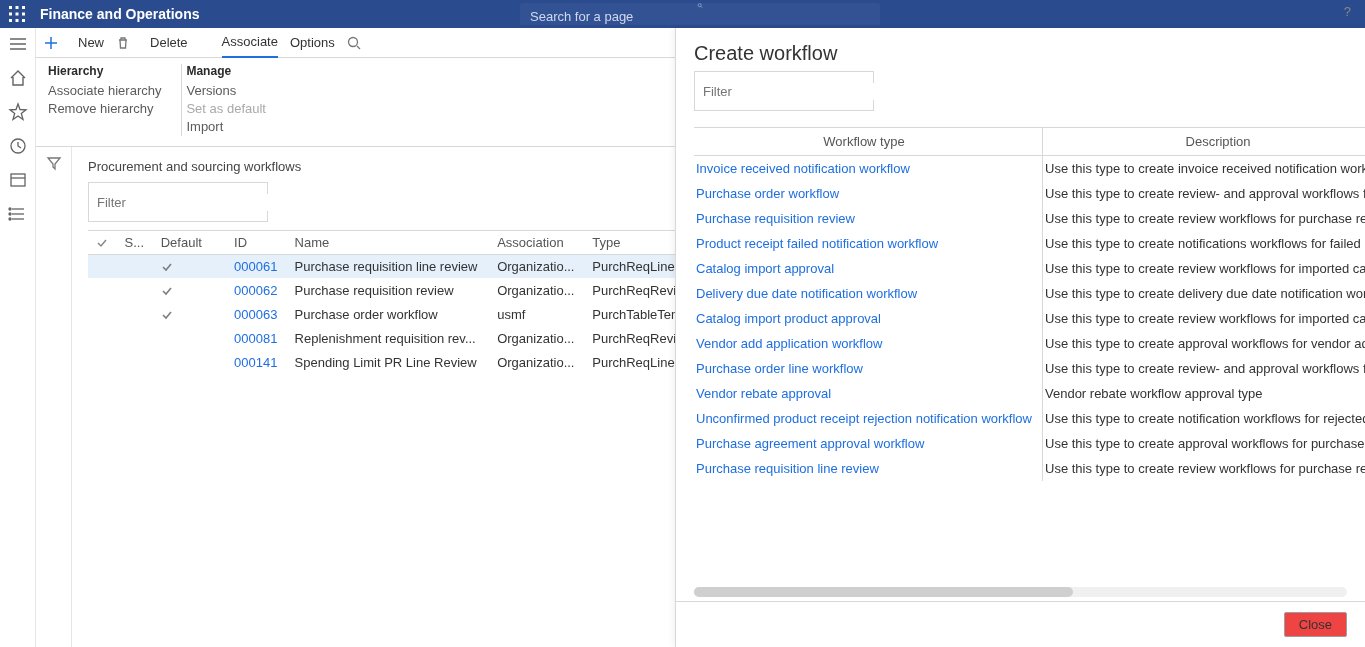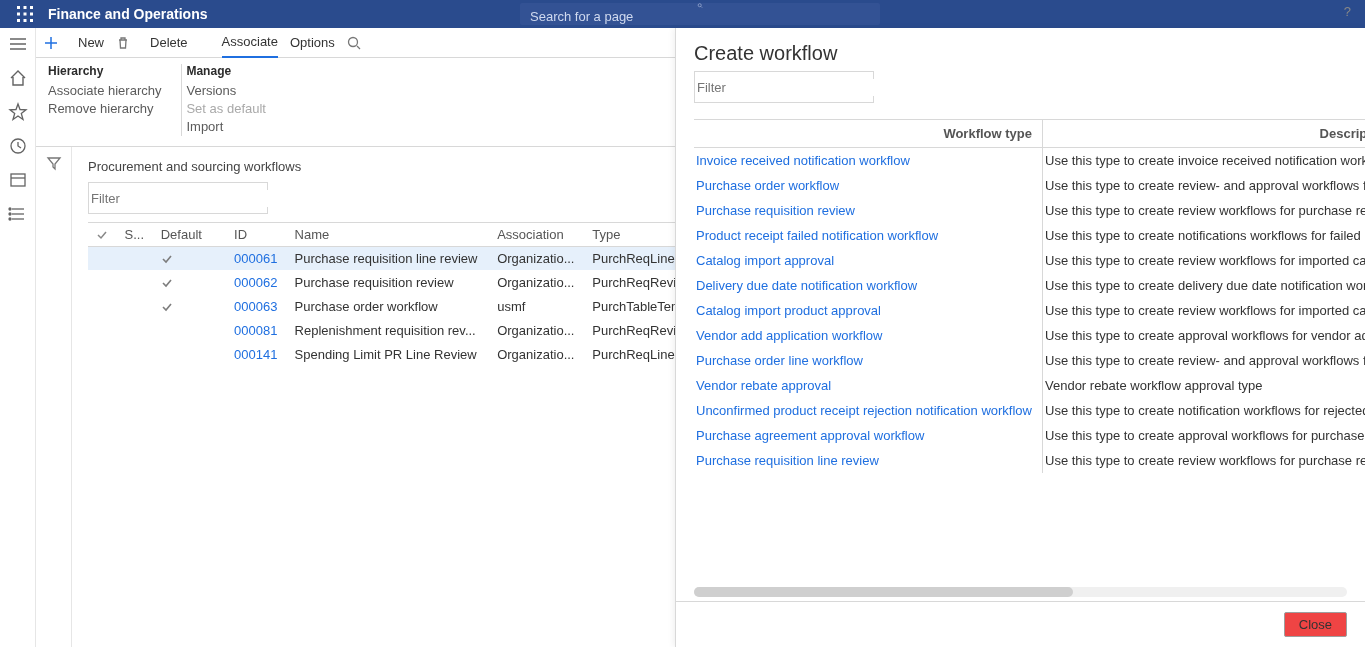--- a/index.html
+++ b/index.html
@@ -12,21 +12,21 @@
     --light:#f5f7fb;
     --row-sel:#e6f0fb;
     --rail-bg:#fff;
     --rail-border:#e6e6e6;
   }
   *{box-sizing:border-box;font-family:"Segoe UI",Arial,sans-serif;font-size:13px;color:var(--text);}
   html,body{margin:0;padding:0;height:100%;width:100%;overflow:hidden;background:#fff;}
   svg{display:block}
 
   
-  .topbar{height:28px;background:var(--navy);display:flex;align-items:center;padding:0 16px;color:#fff;}
+  .topbar{height:28px;background:var(--navy);display:flex;align-items:center;padding:0 8px;color:#fff;}
   .topbar .waffle{width:18px;height:18px;margin-right:14px;}
   .brand{color:#fff;font-weight:600;font-size:14px;}
   .searchwrap{position:absolute;left:520px;top:0;height:28px;display:flex;align-items:center;}
   .searchbox{display:flex;align-items:center;background:var(--navy2);border-radius:2px;height:22px;padding:0 8px;width:360px;flex-direction:column;}
   .searchbox input{background:transparent;border:0;outline:0;color:#cfd9ef;font-size:13px;width:100%;}
   .searchbox input::placeholder{color:#cfd9ef}
   .searchbox svg *{stroke:#cfd9ef}
 
   .help{position:absolute;right:14px;top:4px;color:#888}
 
@@ -49,40 +49,40 @@
   .sg:last-child{border-right:0}
   .sg .title{font-weight:600;color:#2b2b2b;margin-bottom:4px;font-size:12px;}
   .sg .item{color:#5b5b5b;line-height:18px;}
   .sg .item.disabled{color:#a9a9a9}
 
   
   .content{flex:1;display:flex;background:#f3f3f3;}
   .filterrail{width:36px;display:flex;justify-content:center;padding-top:8px;background:#fff;border-right:1px solid var(--rail-border);}
   .listpanel{flex:1;background:#fff;margin:0;padding:12px 16px;overflow:hidden;}
   .listtitle{color:#444;margin-bottom:8px;}
-  .filterbox{display:inline-flex;align-items:center;border:1px solid var(--border);width:180px;height:32px;padding:0 0;margin-bottom:8px;}
+  .filterbox{display:inline-flex;align-items:center;border:1px solid var(--border);width:180px;height:40px;padding:0 6px;margin-bottom:8px;}
   .filterbox input{border:0;outline:0;flex:1;}
 
   table.grid{border-collapse:collapse;width:640px;}
   table.grid th{font-weight:400;color:#555;text-align:left;padding:4px 8px;border-top:1px solid var(--border);border-bottom:1px solid var(--border);white-space:nowrap;overflow:hidden;text-overflow:ellipsis;}
   table.grid td{padding:4px 8px;border-top:1px solid transparent;white-space:nowrap;overflow:hidden;text-overflow:ellipsis;}
   table.grid tr.sel td{background:var(--row-sel)}
   table.grid td.link{color:var(--blue)}
   table.grid td .chk{color:#7d7d7d}
 
   
   .dialog{position:absolute;top:0;right:0;bottom:0;width:690px;background:#fff;border-left:1px solid var(--border);box-shadow:-2px 0 6px rgba(0,0,0,0.06);display:flex;flex-direction:column;}
   .dialog .dheader{padding:14px 18px 6px 18px;}
   .dialog h1{margin:0;font-size:20px;font-weight:400;color:#333}
   .dialog .sublabel{padding:12px 18px 4px;color:#555;font-size:12px;}
   .dialog .dfilter{margin:0 18px;}
   .dfilter .filterbox{width:180px}
   .typetable{flex:1;overflow:auto;margin:8px 0 0 0;padding:0 0 0 18px;}
   .typetable table{border-collapse:collapse;width:100%;}
-  .typetable th{text-align:right;font-weight:700;color:#555;padding:6px 10px 6px 2px;border-bottom:1px solid var(--border);border-top:1px solid var(--border);}
+  .typetable th{text-align:center;font-weight:400;color:#555;padding:6px 10px 6px 2px;border-bottom:1px solid var(--border);border-top:1px solid var(--border);}
   .typetable td{padding:5px 10px 5px 2px;white-space:nowrap;overflow:hidden;text-overflow:ellipsis;}
   .typetable td.link{color:var(--blue)}
   .typetable .col-type{width:320px;border-right:1px solid var(--border);}
   .typetable .col-desc{width:auto}
   .hscroll{height:10px;margin:0 18px 4px 18px;background:#f0f0f0;border-radius:5px;position:relative;}
   .hscroll .thumb{position:absolute;left:0;top:0;height:10px;width:58%;background:#cfcfcf;border-radius:5px;}
   .dfooter{display:flex;justify-content:flex-end;padding:10px 18px;border-top:1px solid var(--border);}
   .btn{border:1px solid #9e9e9e;background:#ef4444;padding:4px 14px;border-radius:2px;}
 
   

